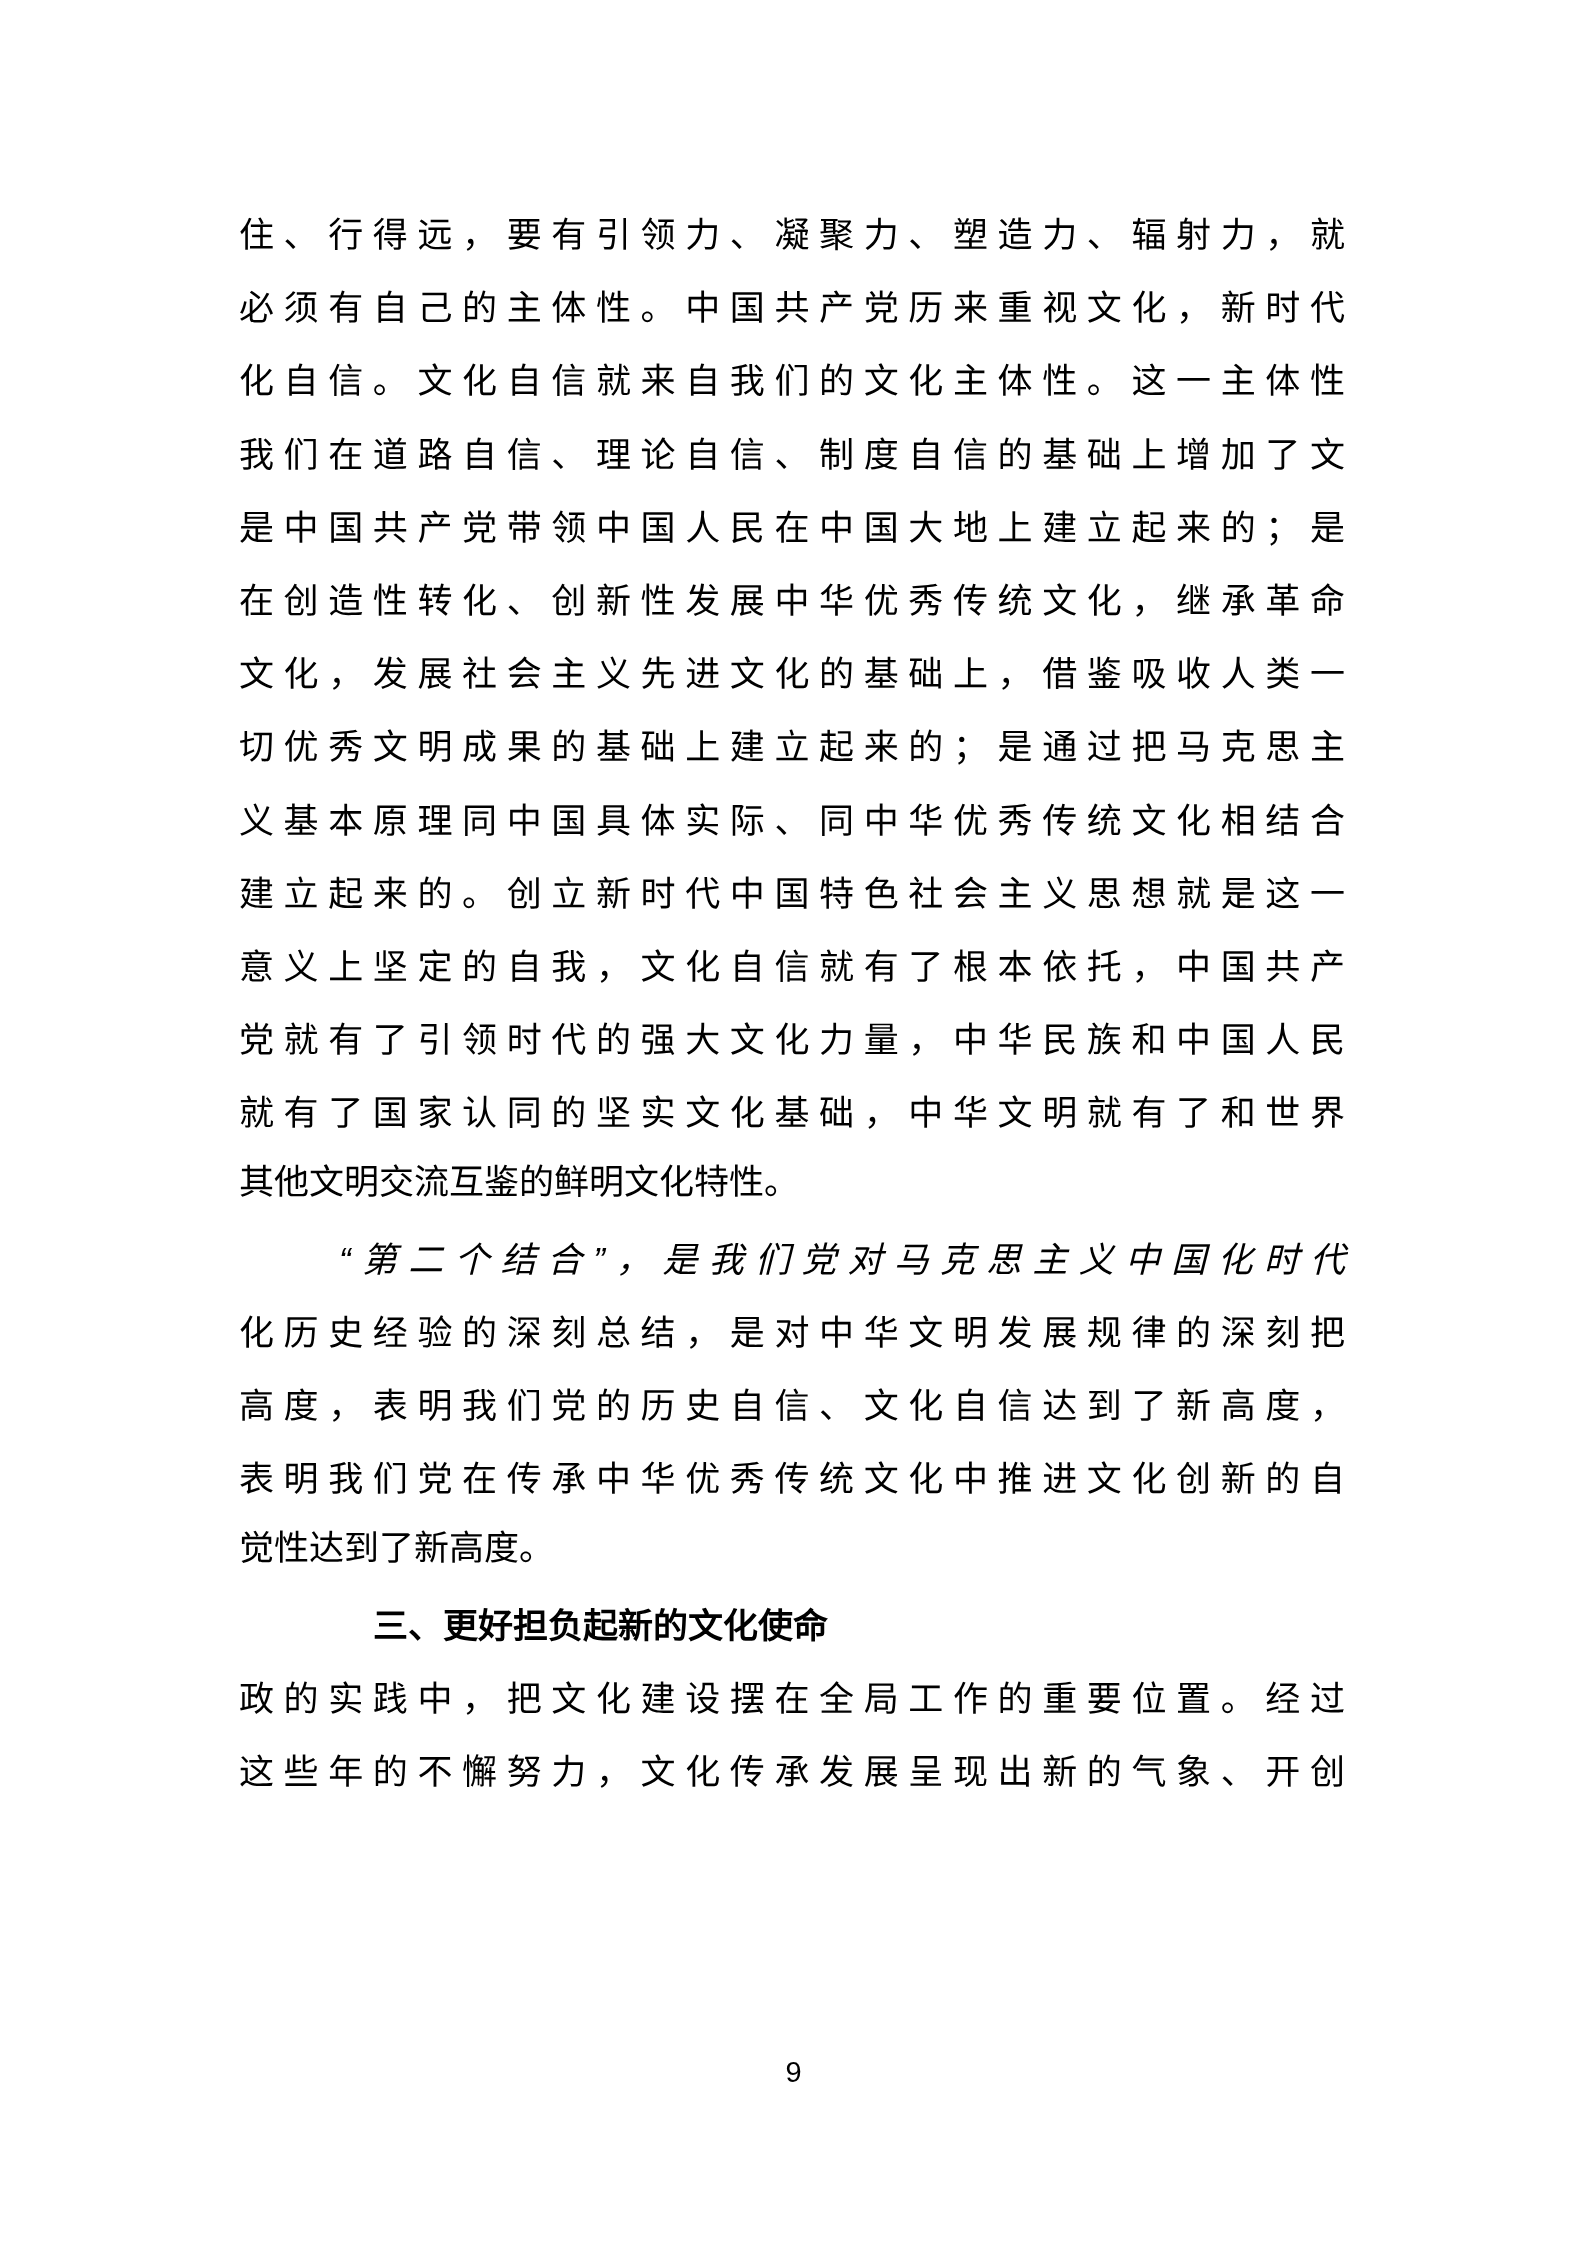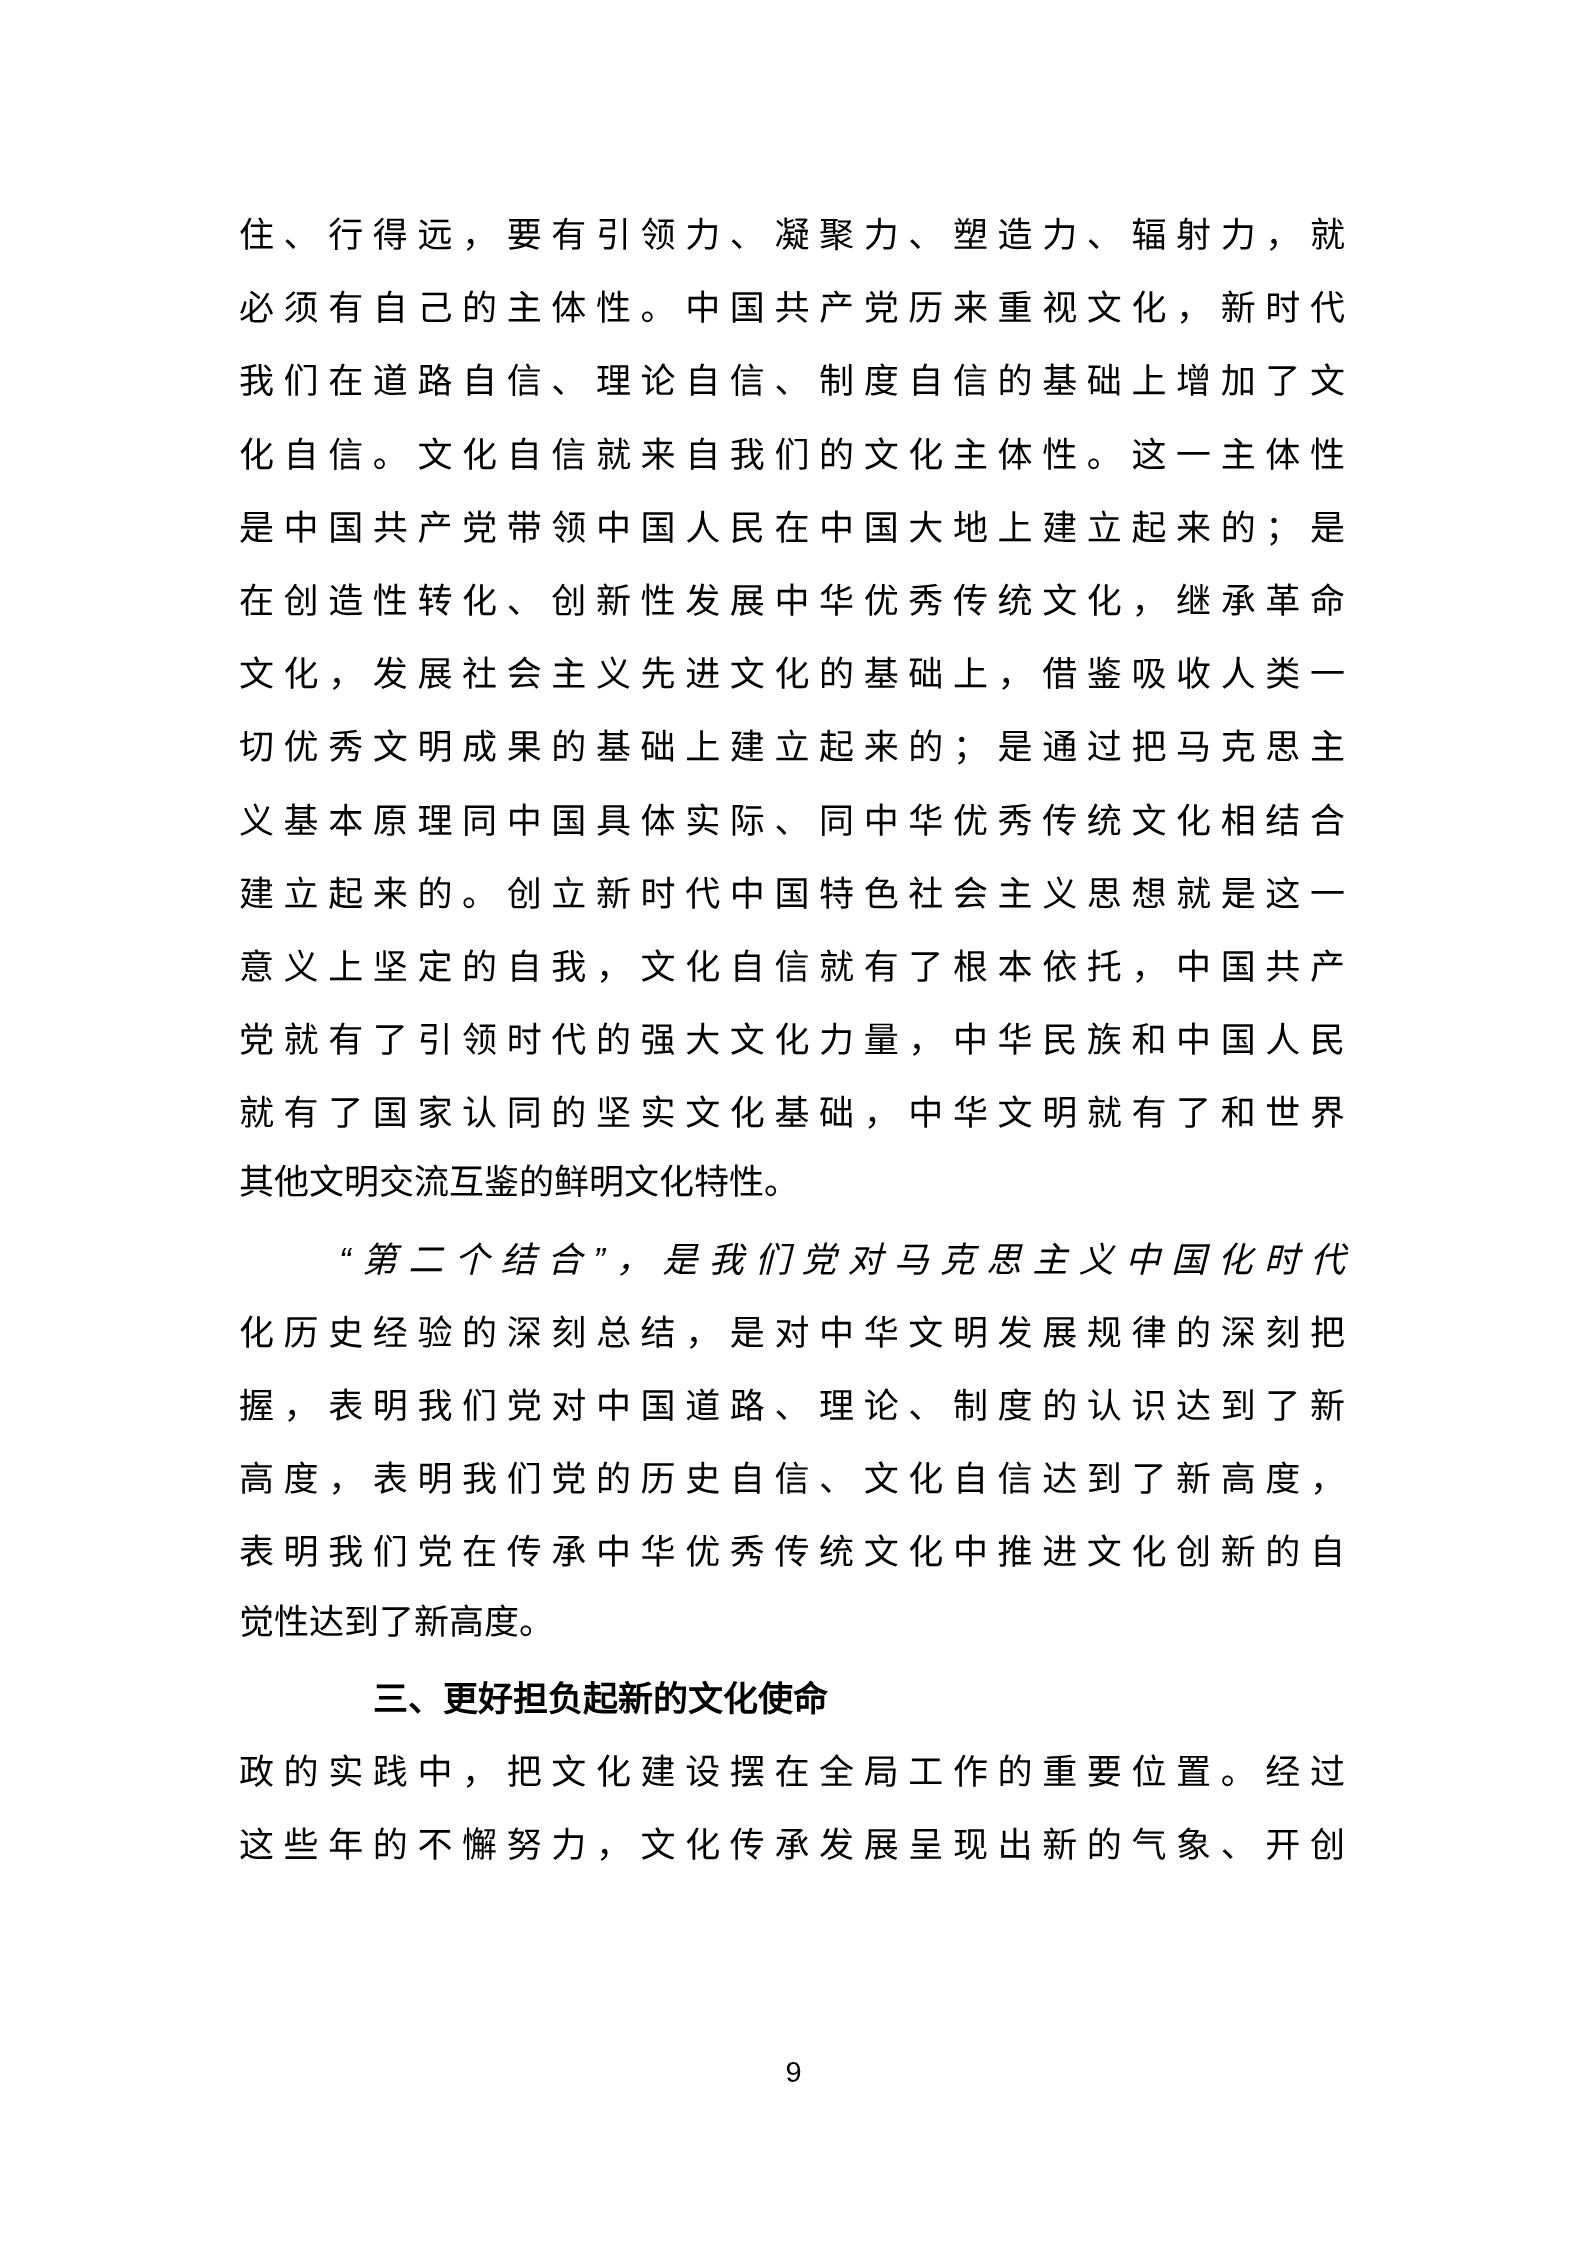--- a/index.html
+++ b/index.html
@@ -63,38 +63,37 @@
 </style>
 </head>
 <body>
 
 <div class="page">
   <div class="textblock">
 
     <div>
       <div class="ln just">住、行得远，要有引领力、凝聚力、塑造力、辐射力，就</div>
       <div class="ln just">必须有自己的主体性。中国共产党历来重视文化，新时代</div>
+      <div class="ln just">化自信。文化自信就来自我们的文化主体性。这一主体性</div>
       <div class="ln just">我们在道路自信、理论自信、制度自信的基础上增加了文</div>
-      <div class="ln just">化自信。文化自信就来自我们的文化主体性。这一主体性</div>
       <div class="ln just">是中国共产党带领中国人民在中国大地上建立起来的；是</div>
       <div class="ln just">在创造性转化、创新性发展中华优秀传统文化，继承革命</div>
       <div class="ln just">文化，发展社会主义先进文化的基础上，借鉴吸收人类一</div>
       <div class="ln just">切优秀文明成果的基础上建立起来的；是通过把马克思主</div>
       <div class="ln just">义基本原理同中国具体实际、同中华优秀传统文化相结合</div>
       <div class="ln just">建立起来的。创立新时代中国特色社会主义思想就是这一</div>
       <div class="ln just">意义上坚定的自我，文化自信就有了根本依托，中国共产</div>
       <div class="ln just">党就有了引领时代的强大文化力量，中华民族和中国人民</div>
       <div class="ln just">就有了国家认同的坚实文化基础，中华文明就有了和世界</div>
       <div class="ln end">其他文明交流互鉴的鲜明文化特性。</div>
     </div>
 
     <div>
       <div class="ln just ind-quote">“第二个结合”，是我们党对马克思主义中国化时代</div>
       <div class="ln just">化历史经验的深刻总结，是对中华文明发展规律的深刻把</div>
-      <div class="ln just">握，表明我们党对中国道路、理论、制度的认识达到了新</div>
       <div class="ln just">高度，表明我们党的历史自信、文化自信达到了新高度，</div>
       <div class="ln just">表明我们党在传承中华优秀传统文化中推进文化创新的自</div>
       <div class="ln end">觉性达到了新高度。</div>
     </div>
 
     <div class="ln heading-line">三、更好担负起新的文化使命</div>
 
     <div>
       <div class="ln just">政的实践中，把文化建设摆在全局工作的重要位置。经过</div>
       <div class="ln just">这些年的不懈努力，文化传承发展呈现出新的气象、开创</div>

